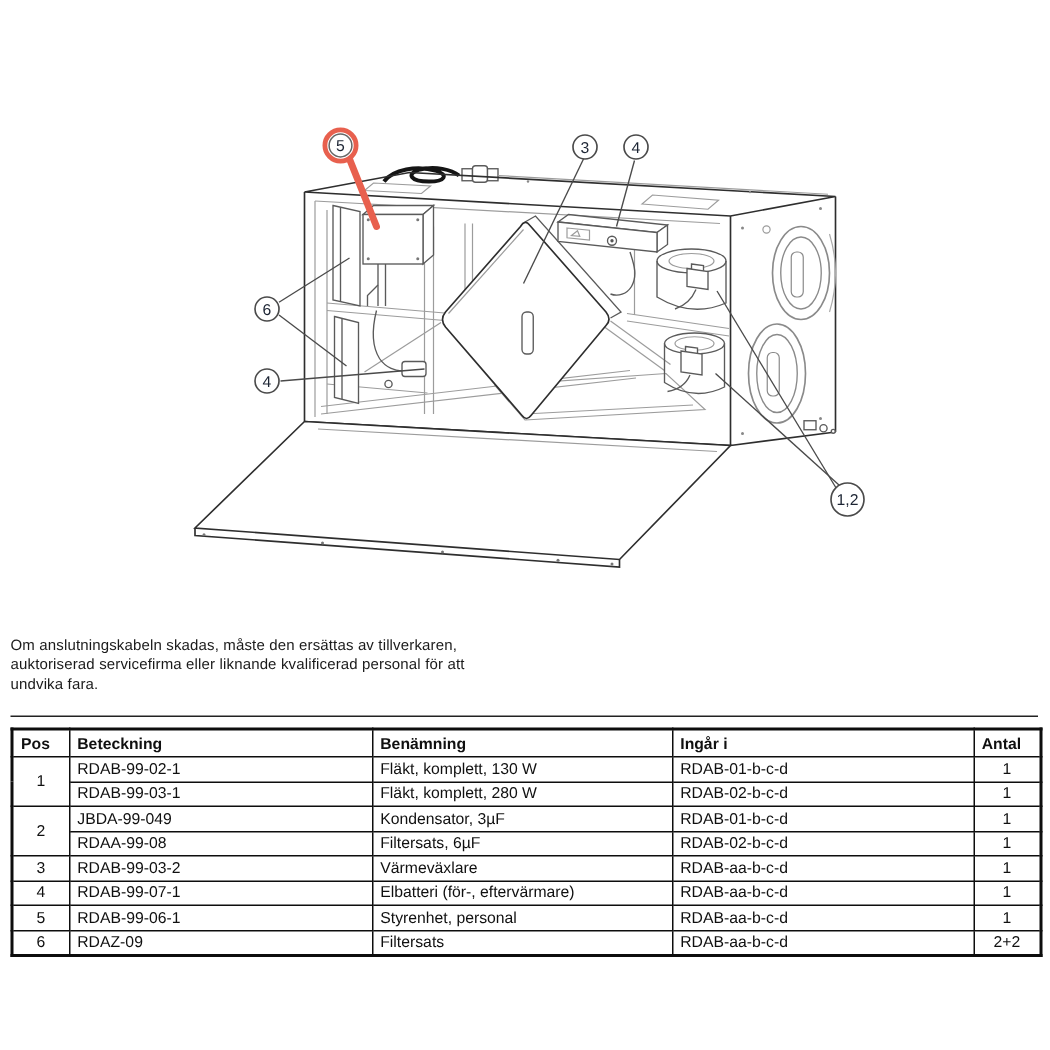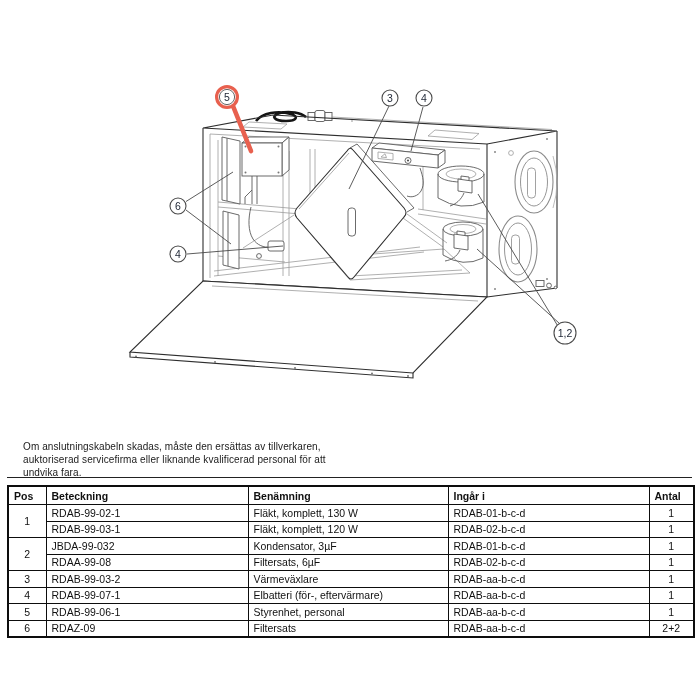--- a/index.html
+++ b/index.html
@@ -3,21 +3,21 @@
 <meta charset="utf-8">
 <style>
   html,body{margin:0;padding:0;}
   body{
     width:700px;height:700px;background:#ffffff;position:relative;
     font-family:"Liberation Sans",sans-serif;overflow:hidden;color:#111;
   }
   .page{position:absolute;inset:0;}
   svg.diagram{position:absolute;left:0;top:0;}
   .note{
-    position:absolute;left:7px;top:424px;margin:16px;
+    position:absolute;left:7px;top:424px;margin:0;
     font-size:10px;line-height:13.2px;color:#1a1a1a;white-space:pre-line;
     letter-spacing:.1px;
   }
   .rule{position:absolute;left:7px;top:477px;width:685px;height:0;border-top:1.4px solid #222;}
   table.parts{
     position:absolute;left:7px;top:485px;width:686px;
     border-collapse:collapse;table-layout:fixed;
     font-size:10.5px;color:#101010;
   }
   table.parts{border:2px solid #0d0d0d;}
@@ -247,27 +247,27 @@
     <tbody>
       <tr>
         <td class="pos" rowspan="2">1</td>
         <td>RDAB-99-02-1</td>
         <td>Fläkt, komplett, 130 W</td>
         <td>RDAB-01-b-c-d</td>
         <td class="qty">1</td>
       </tr>
       <tr>
         <td>RDAB-99-03-1</td>
-        <td>Fläkt, komplett, 120 W</td>
+        <td>Fläkt, komplett, 280 W</td>
         <td>RDAB-02-b-c-d</td>
         <td class="qty">1</td>
       </tr>
       <tr>
         <td class="pos" rowspan="2">2</td>
-        <td>JBDA-99-032</td>
+        <td>JBDA-99-049</td>
         <td>Kondensator, 3µF</td>
         <td>RDAB-01-b-c-d</td>
         <td class="qty">1</td>
       </tr>
       <tr>
         <td>RDAA-99-08</td>
         <td>Filtersats, 6µF</td>
         <td>RDAB-02-b-c-d</td>
         <td class="qty">1</td>
       </tr>

